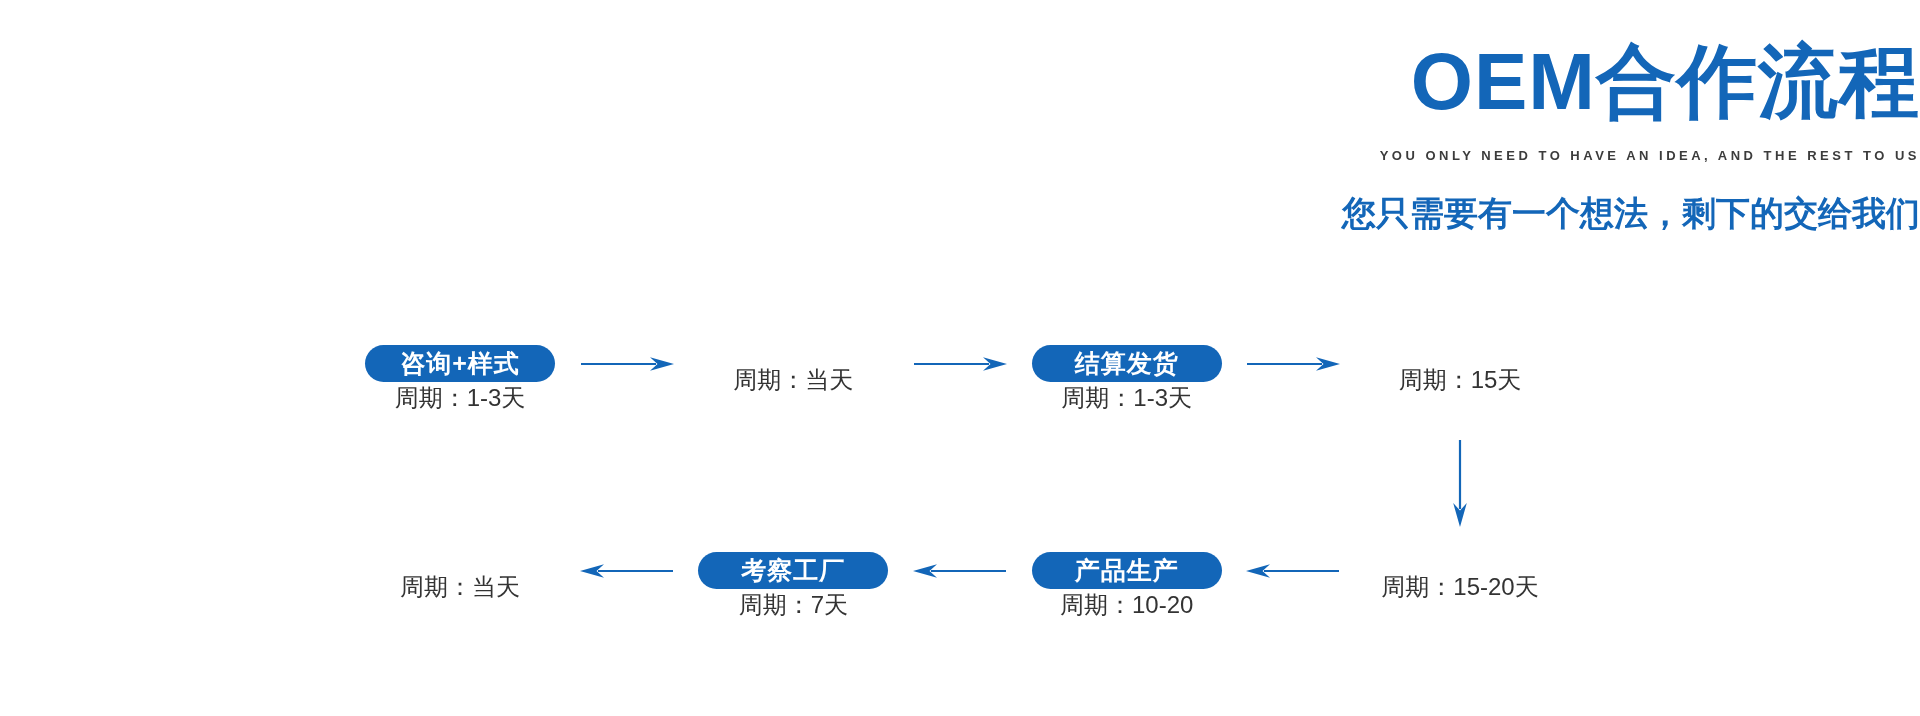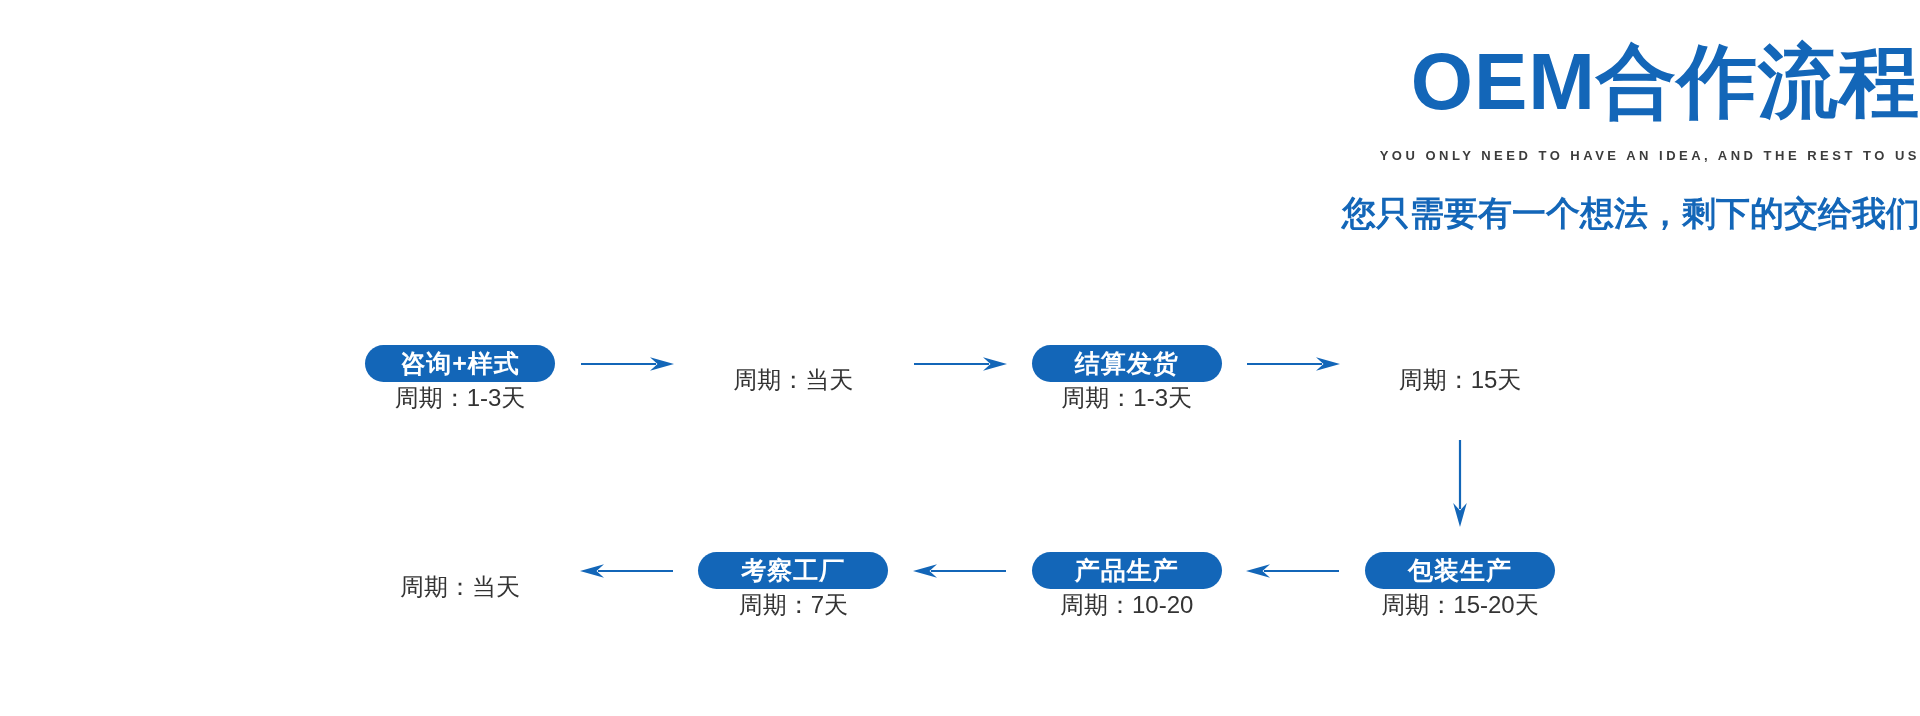--- a/index.html
+++ b/index.html
@@ -152,17 +152,16 @@
   </div>
   <div class="arrow-cell">
     <span class="flip">
       <svg width="96" height="18" viewBox="0 0 96 18">
         <line x1="2" y1="9" x2="77" y2="9" stroke="currentColor" stroke-width="2.2"></line>
         <path d="M95 9 L71 2.2 L78.5 9 L71 15.8 Z" fill="currentColor"></path>
       </svg>
     </span>
   </div>
   <div class="step">
-    <div class="pill">包装生产</div>
     <div class="cycle">周期：15-20天</div>
   </div>
 
 </div>
 
 </body></html>

